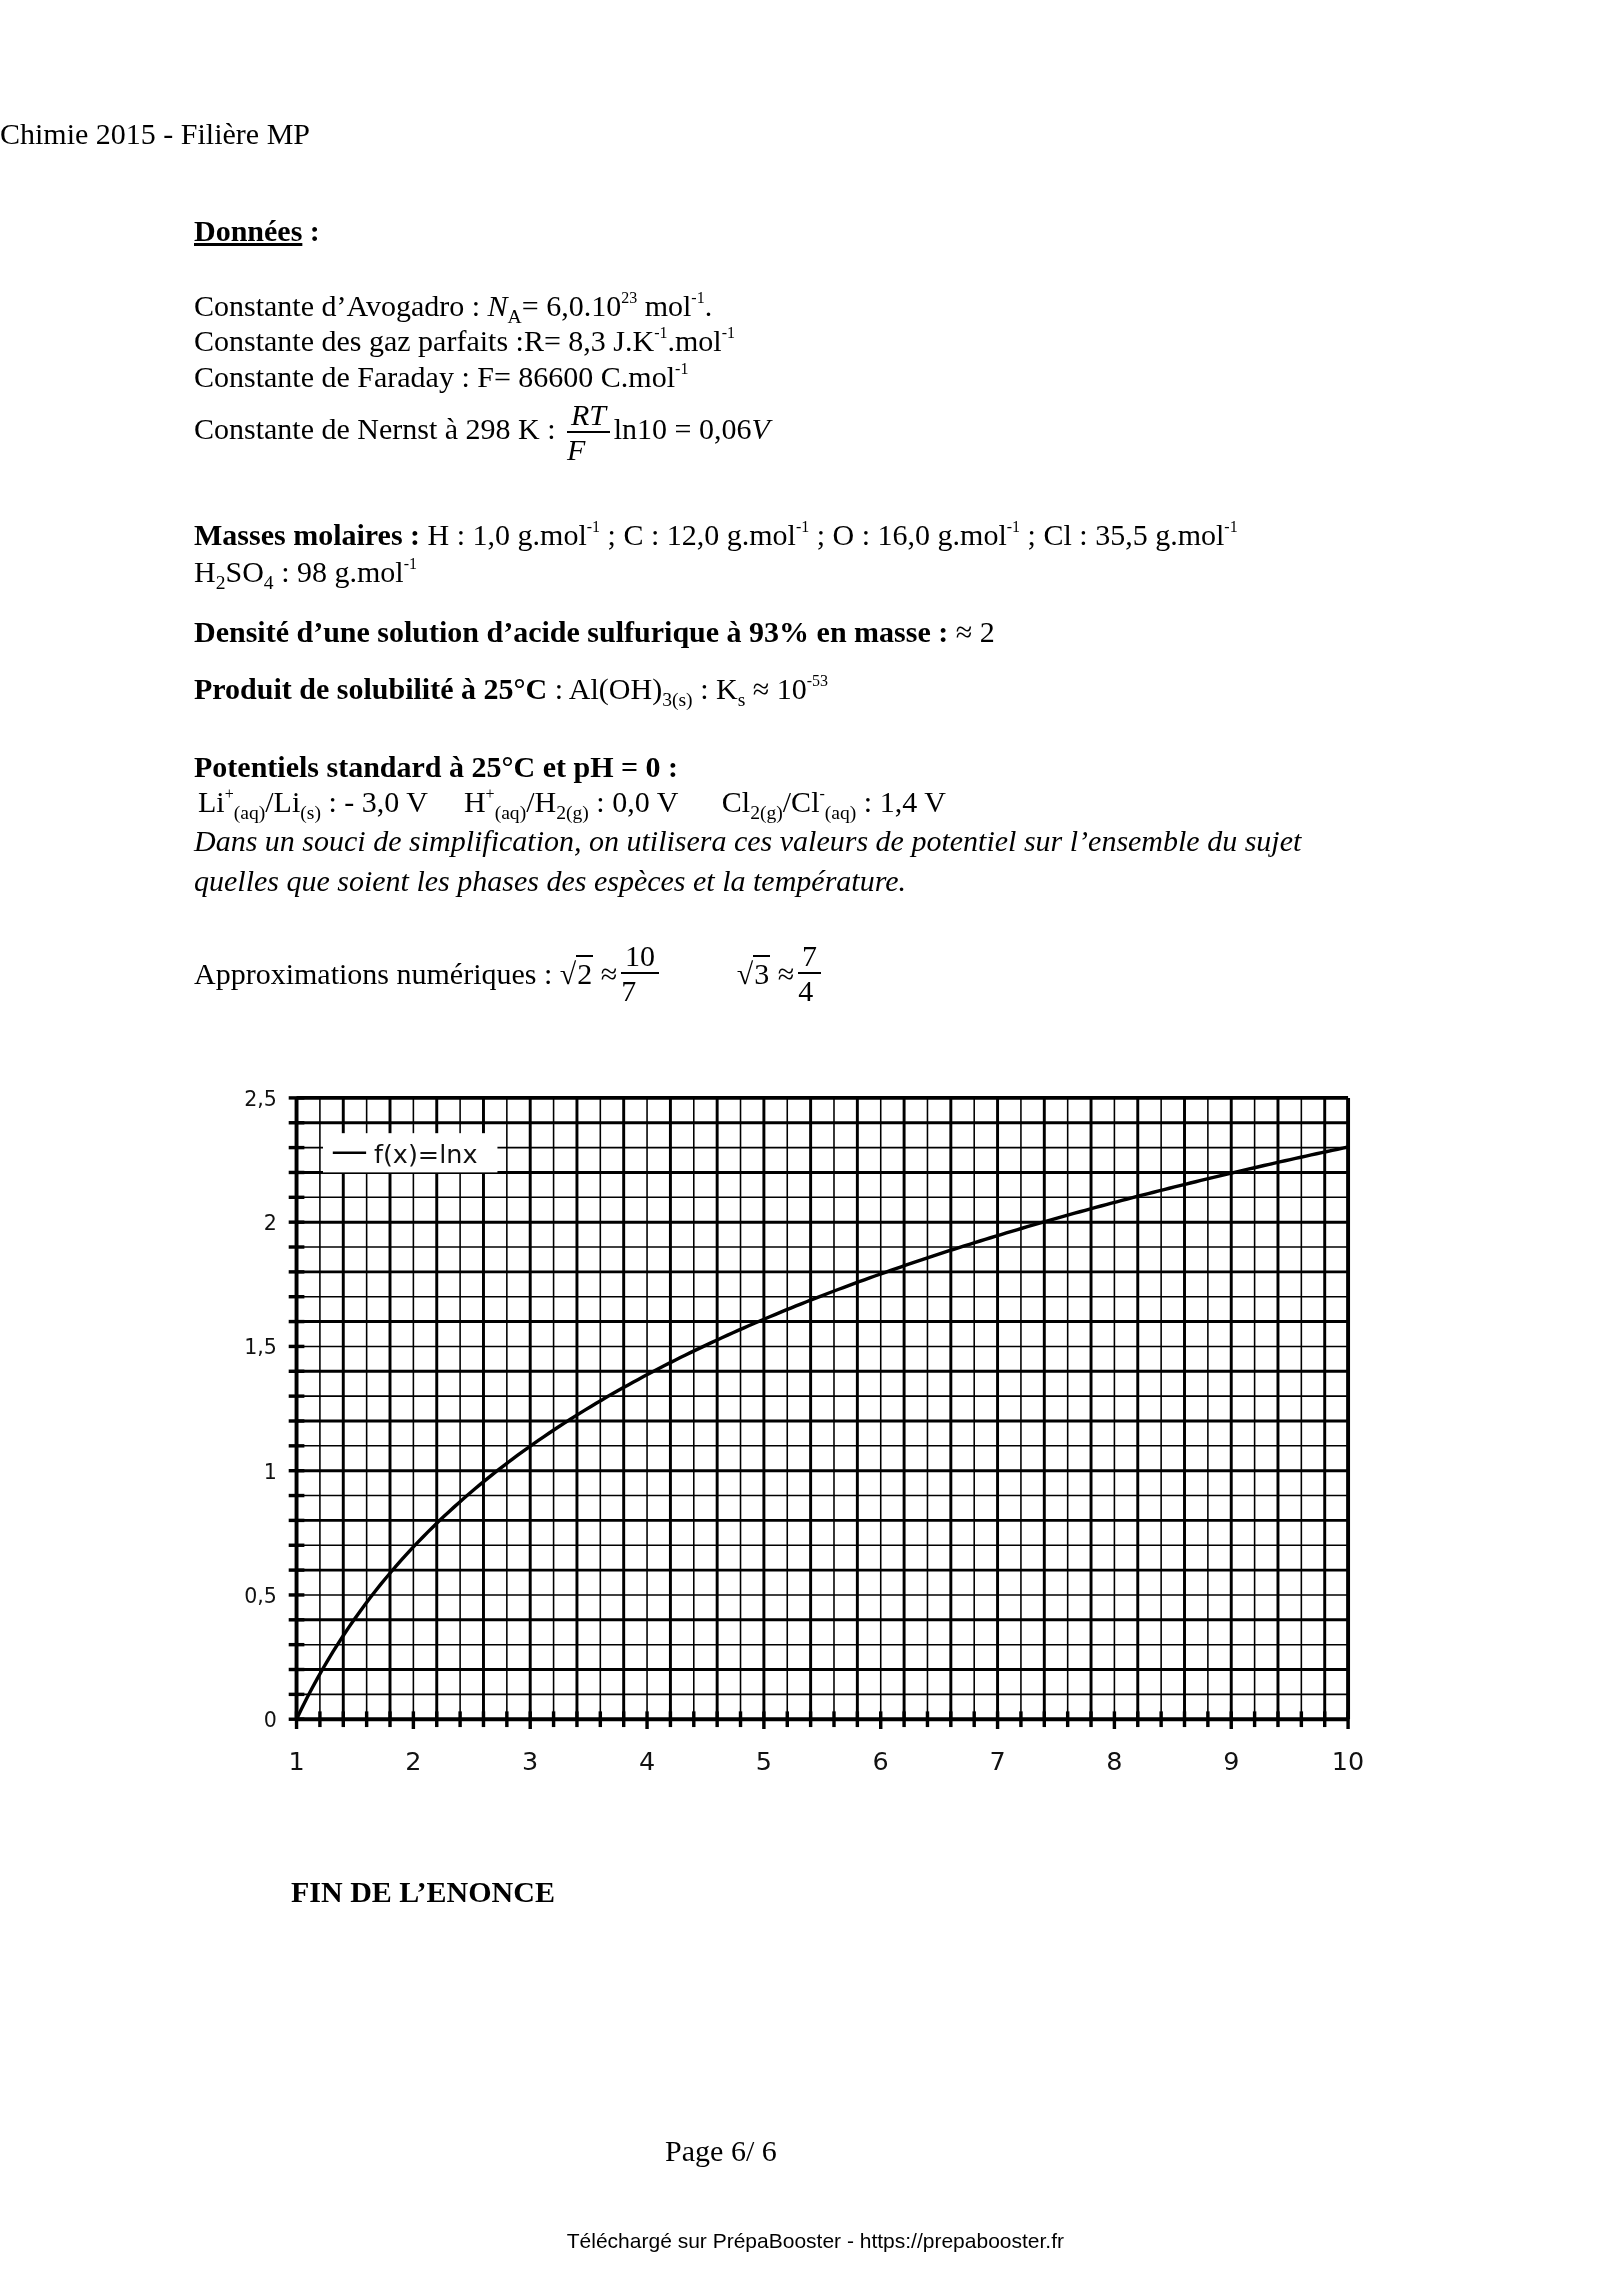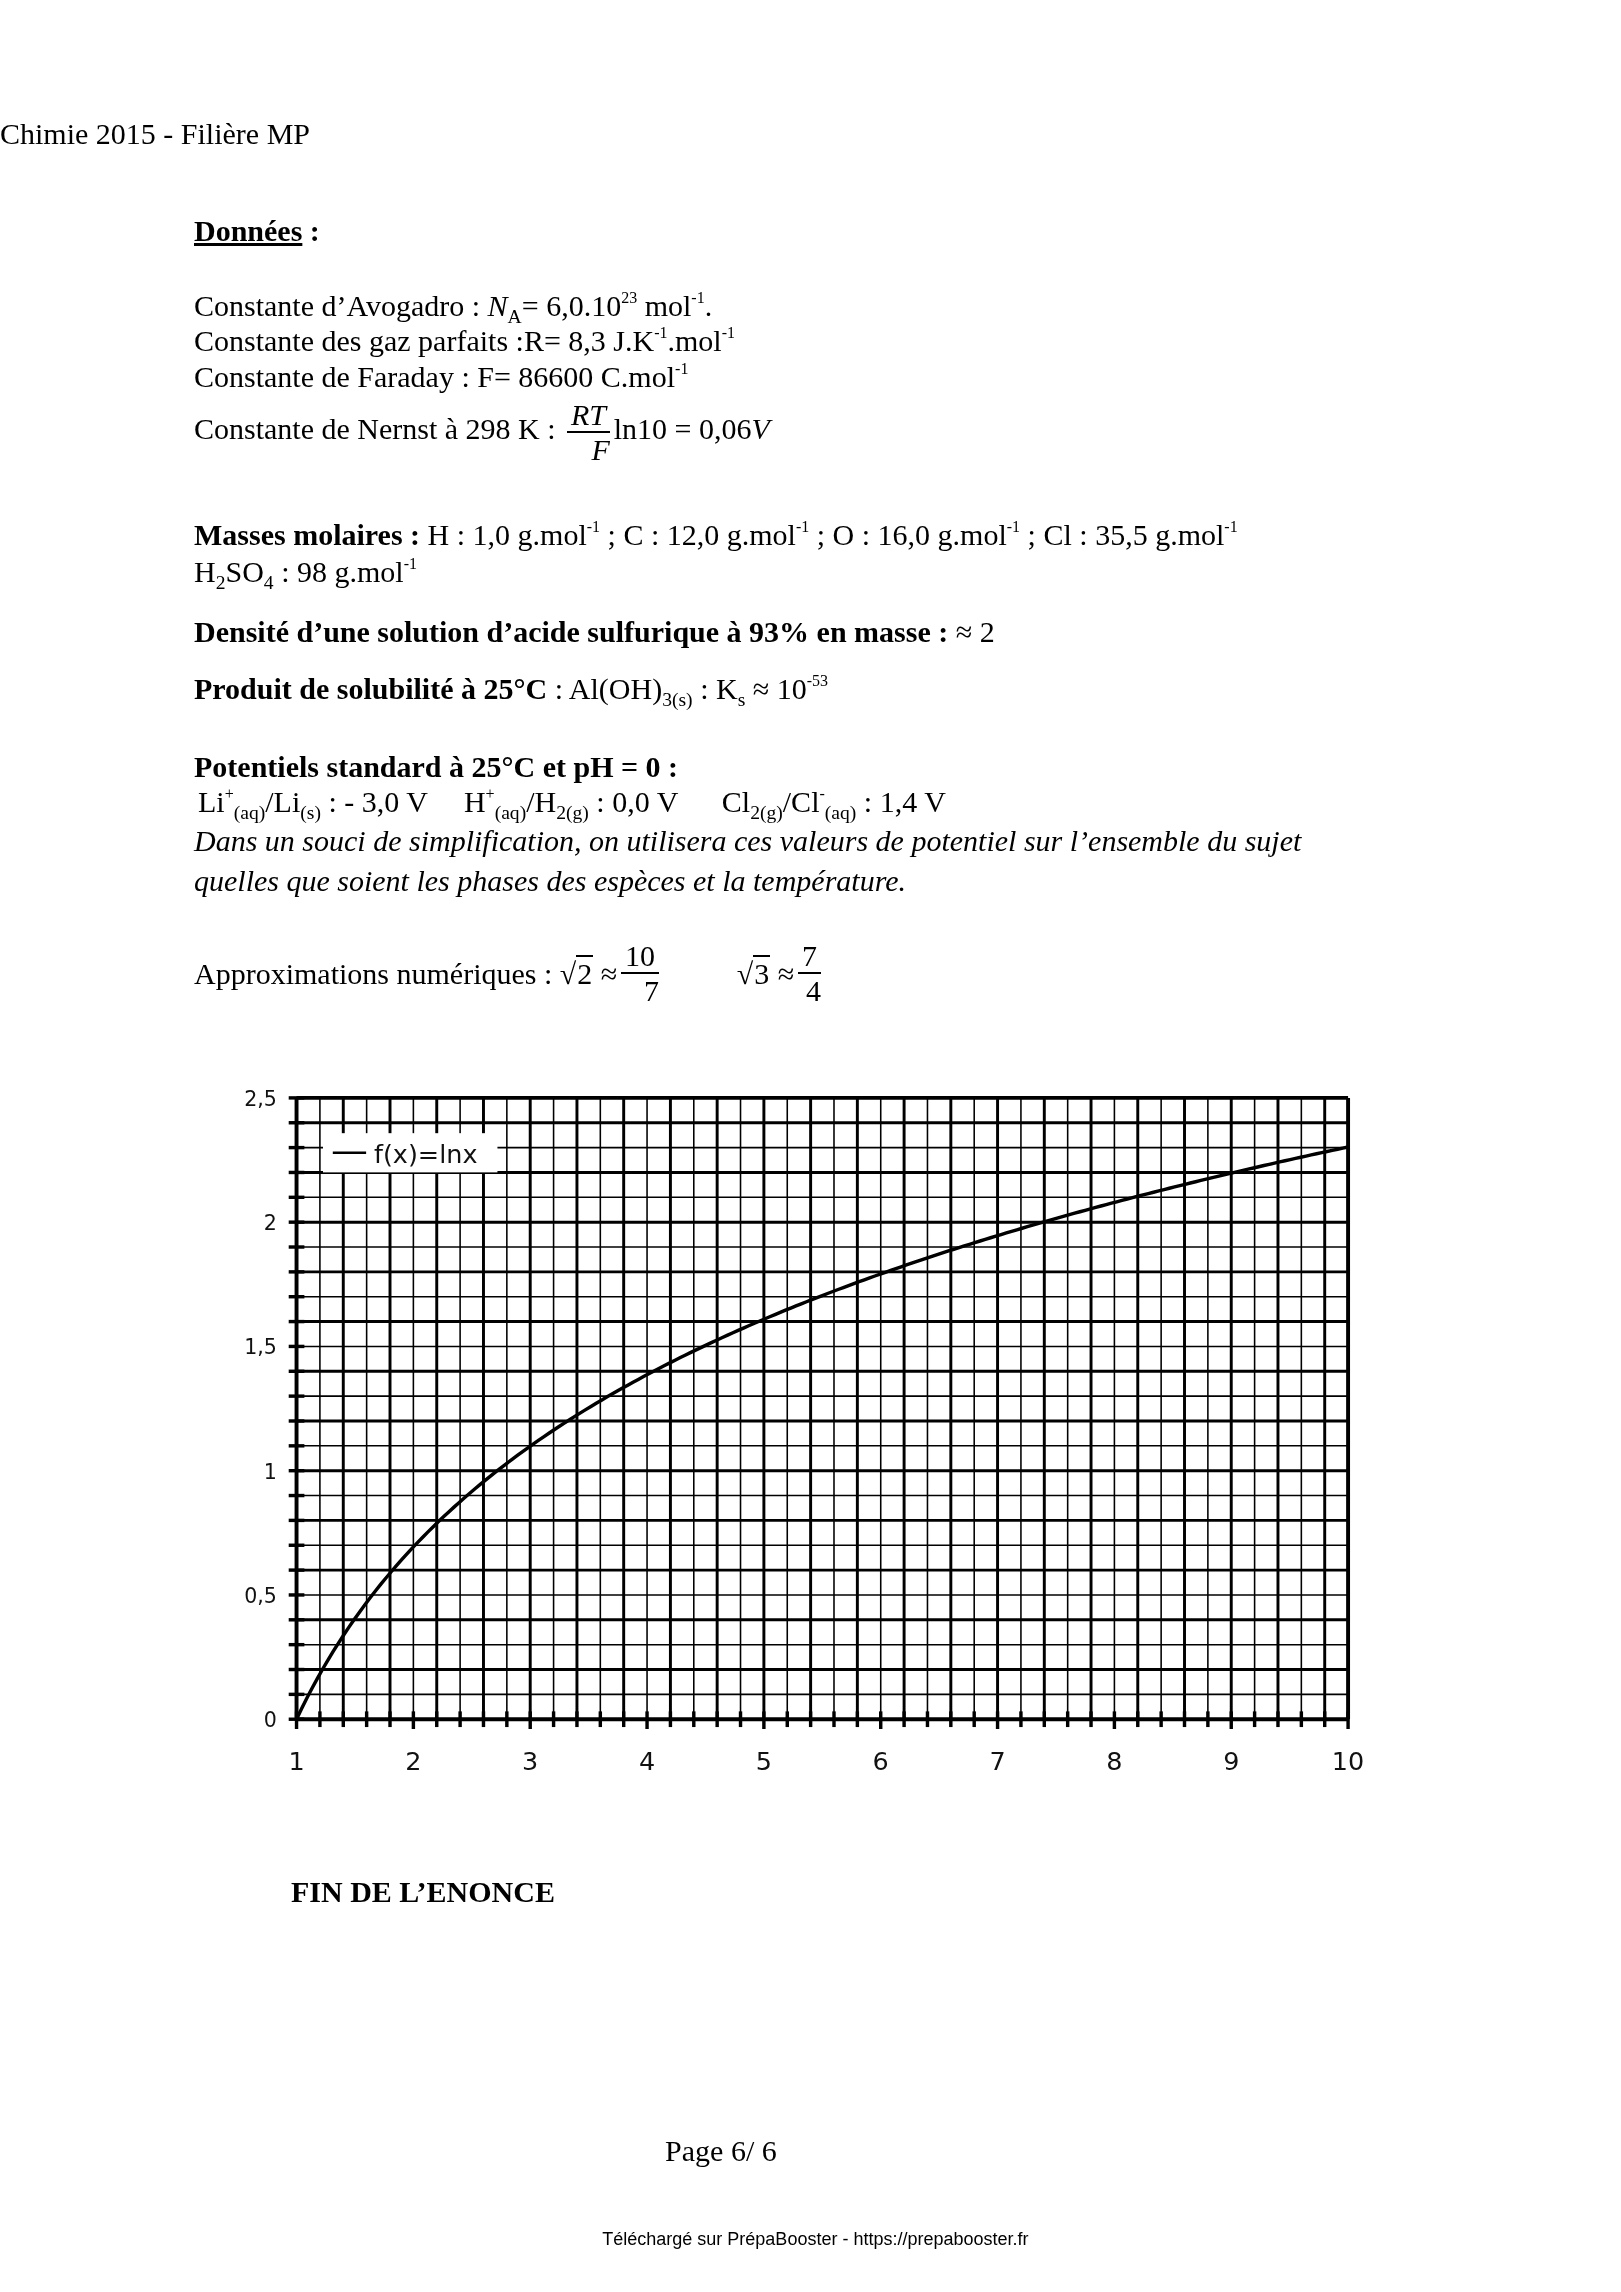--- a/index.html
+++ b/index.html
@@ -5,21 +5,21 @@
   html, body { margin:0; padding:0; background:#ffffff; }
   body { width:1621px; height:2293px; position:relative; overflow:hidden;
          font-family:"Liberation Serif", serif; color:#000; }
   .abs { position:absolute; white-space:nowrap; }
   .txt { font-size:30px; line-height:35px; }
   .b { font-weight:bold; }
   .i { font-style:italic; }
   .u { text-decoration:underline; }
   sup { font-size:16px; vertical-align:12.7px; line-height:0; }
   sub { font-size:19.6px; vertical-align:-6.9px; line-height:0; }
-  .frac { display:inline-block; vertical-align:middle; text-align:right; margin:0 3.9px; }
+  .frac { display:inline-block; vertical-align:middle; text-align:left; margin:0 3.9px; }
   .frac .num { display:block; border-bottom:2px solid #000; padding:0 3.9px; line-height:33px; }
   .frac .den { display:block; line-height:33px; }
   .sqrt { display:inline-block; }
   .sqrt .rad { border-top:2px solid #000; padding:0 1px; }
   #chart { position:absolute; left:225px; top:1078px; }
 </style>
 </head>
 <body>
 
 <div class="abs txt" style="left:0;width:1621px;top:116px;text-align:left;">
@@ -286,16 +286,16 @@
     </g>
 </svg>
 
 <div class="abs txt b" style="left:291px;top:1874px;">
   <span>FIN DE L’ENONCE</span>
 </div>
 
 <div class="abs txt" style="left:0;width:1432px;top:2133px;text-align:center;">
   <span style="margin-left:9.8px;">Page 6/ 6</span>
 </div>
-<div class="abs" style="left:0;width:1621px;top:2229px;text-align:center;font-family:'Liberation Sans',sans-serif;font-size:18px;">
+<div class="abs" style="left:0;width:1621px;top:2229px;text-align:center;font-family:'Liberation Sans',sans-serif;font-size:21px;">
   <span style="margin-left:9.8px;">Téléchargé sur PrépaBooster - https://prepabooster.fr</span>
 </div>
 
 
 </body></html>

